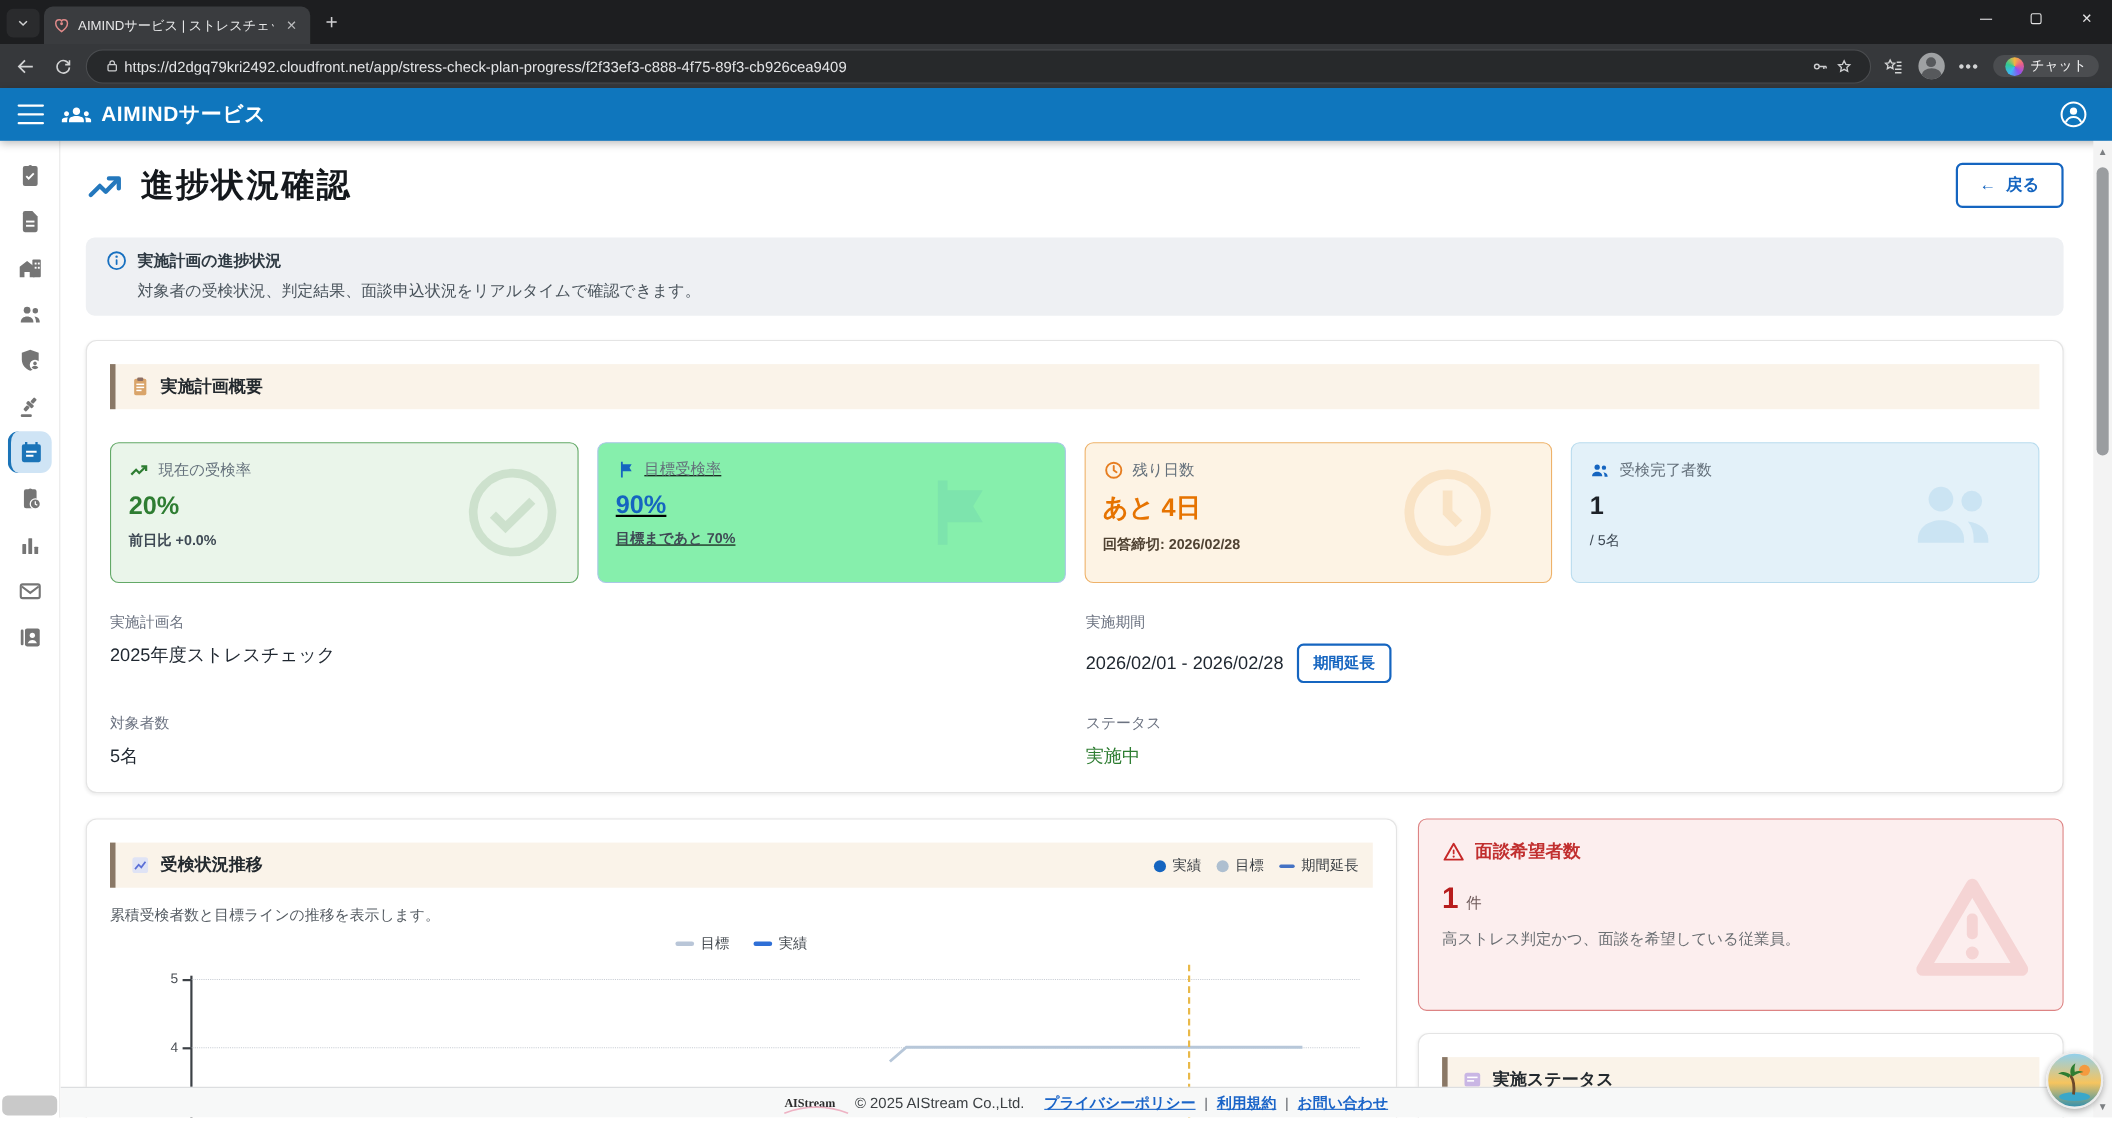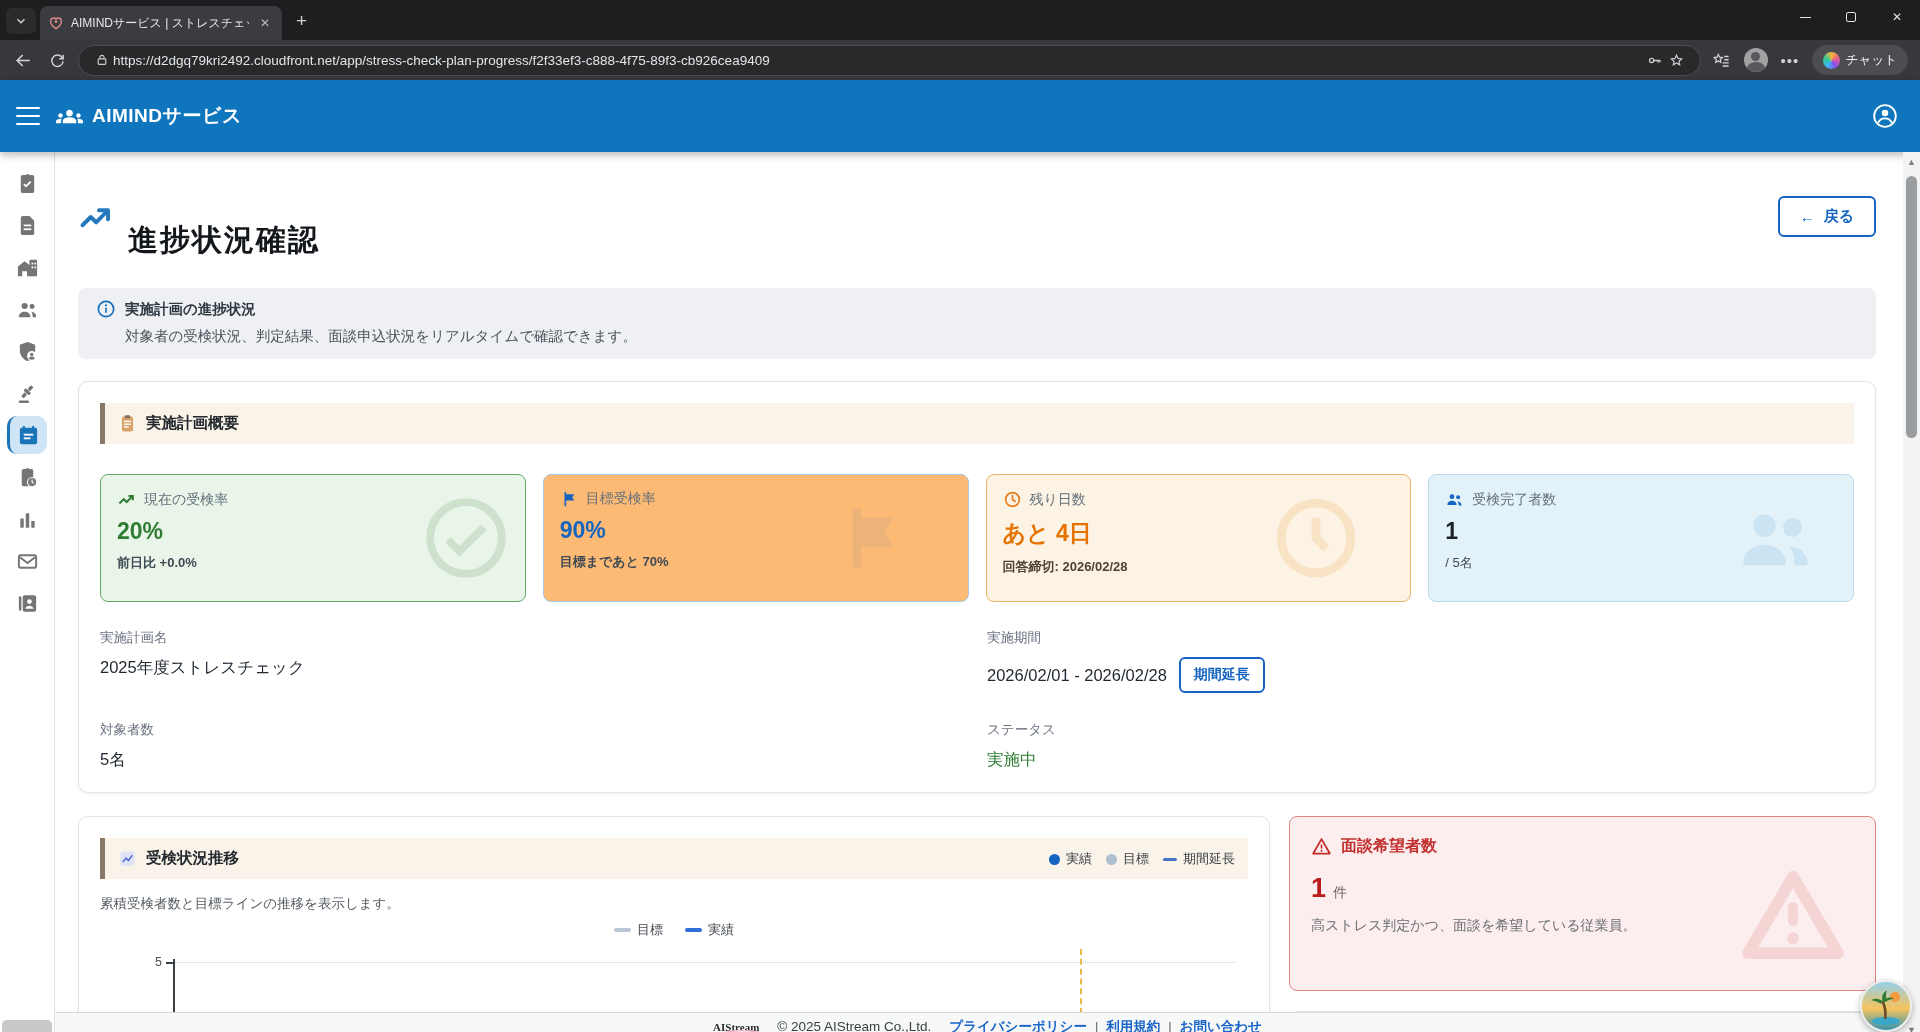--- a/index.html
+++ b/index.html
@@ -25,48 +25,48 @@
   .nav-ic { width:26px; height:26px; display:flex; align-items:center; justify-content:center; color:#d2d3d4; }
   .url-pill { flex:1; height:31px; background:#27292b; border:1px solid #4b4d50; border-radius:16px;
               display:flex; align-items:center; padding:0 12px; gap:0; max-width:1625px; }
   .url-text { flex:1; color:#e3e4e6; font-size:13.5px; white-space:nowrap; overflow:hidden; }
   .pill-ic { display:flex; align-items:center; justify-content:center; width:22px; height:22px; }
   .tb-right { display:flex; align-items:center; gap:9px; }
   .avatar-ic { width:24px; height:24px; border-radius:50%; background:#9fa1a3; position:relative; overflow:hidden; }
   .avatar-ic:before { content:""; position:absolute; top:4px; left:7.5px; width:9px; height:9px; border-radius:50%; background:#57595c; }
   .avatar-ic:after { content:""; position:absolute; top:13.5px; left:3px; width:18px; height:12px; border-radius:50%; background:#57595c; }
   .more-ic { color:#d2d3d4; font-size:15px; letter-spacing:1px; }
-  .copilot-pill { height:30px; background:#4b4d50; border-radius:16px; display:flex; align-items:center; gap:6px; padding:0 11px; margin-right:2px; }
+  .copilot-pill { height:20px; background:#4b4d50; border-radius:16px; display:flex; align-items:center; gap:6px; padding:0 11px; margin-right:2px; }
   .copilot-ic { width:17px; height:17px; border-radius:50%;
                 background:conic-gradient(#f4b53f,#e85e8a,#8e4ff0,#3fb6f4,#31c992,#f4b53f); }
   .copilot-label { color:#f2f2f3; font-size:12.5px; }
 
   
-  .appbar { height:72px; background:#0f76bd; display:flex; align-items:center; padding:0 22px 0 16px; gap:16px;
+  .appbar { height:48px; background:#0f76bd; display:flex; align-items:center; padding:0 22px 0 16px; gap:16px;
             position:relative; z-index:5; box-shadow:0 3px 8px rgba(0,0,0,.28); }
   .hamburger { width:24px; height:18px; display:flex; flex-direction:column; justify-content:space-between; }
   .hamburger span { height:2.4px; background:#fff; border-radius:2px; }
   .brand { display:flex; align-items:center; gap:9px; }
   .brand-title { color:#fff; font-size:19px; font-weight:bold; letter-spacing:.5px; }
   .appbar-spacer { flex:1; }
 
   
   .workspace { display:flex; height:888px; position:relative; }
   .sidebar { width:55px; background:#fff; border-right:1px solid #e2e2e2; padding-top:12px;
              display:flex; flex-direction:column; align-items:center; gap:4px; position:relative; }
   .side-item { width:40px; height:38px; display:flex; align-items:center; justify-content:center; border-radius:10px; }
   .side-item.active { background:#cfe4f5; border-left:3px solid #1b74b8; }
   .side-scrollpiece { position:absolute; left:2px; bottom:2px; width:50px; height:18px; background:#c9c9c9; border-radius:5px; }
 
   .main { position:relative; flex:1; background:#fff; overflow:hidden; }
   .content { padding:20px 44px 0 23px; }
 
   
   .title-row { display:flex; align-items:center; gap:14px; }
-  .page-title { font-size:30px; font-weight:bold; color:#14181c; letter-spacing:2px;margin-top:48px; }
+  .page-title { font-size:30px; font-weight:bold; color:#14181c; letter-spacing:2px; }
   .back-btn { margin-left:auto; display:flex; align-items:center; gap:9px; border:2px solid #1565c0; color:#1565c0;
               background:#fff; border-radius:6px; padding:9px 20px; font-size:15px; font-weight:bold; }
 
   
   .info-box { margin-top:27px; background:#eef0f3; border-radius:8px; padding:11px 18px; }
   .info-head { display:flex; align-items:center; gap:9px; }
   .info-title { font-size:14.5px; font-weight:bold; color:#2e3942; }
   .info-desc { font-size:14.5px; color:#4a545c; margin:8px 0 2px 29px; }
 
   
@@ -76,21 +76,21 @@
   .band-title { font-size:15.5px; font-weight:bold; color:#23292e; }
 
   .stats { margin-top:30px; display:grid; grid-template-columns:repeat(4,1fr); gap:17px; }
   .stat { position:relative; overflow:hidden; border-radius:8px; padding:15px 16px; height:128px; }
   .stat-head { display:flex; align-items:center; gap:8px; }
   .stat-label { font-size:14px; color:#64707b; }
   .stat-value { font-size:23px; font-weight:bold; margin-top:9px; }
   .stat-sub { font-size:13px; font-weight:bold; color:#3f4a55; margin-top:9px; }
   .stat.green  { background:#eaf5ea; border:1.5px solid #63a967; }
   .stat.green  .stat-value { color:#2e7d32; }
-  .stat.blue   { background:#fdba74; border:1.5px solid #a9c7e6; }
+  .stat.blue   { background:#86efac; border:1.5px solid #a9c7e6;text-decoration:underline; }
   .stat.blue   .stat-value { color:#1565c0; }
   .stat.orange { background:#fdf3e4; border:1.5px solid #eeb26a; }
   .stat.orange .stat-value { color:#e67300; }
   .stat.orange .stat-sub { color:#4f4232; }
   .stat.sky    { background:#e3f1f9; border:1.5px solid #b9dcee; }
   .stat.sky    .stat-value { color:#1d2228; }
   .stat-mark { position:absolute; top:50%; transform:translateY(-50%); }
 
   .details { margin-top:27px; display:grid; grid-template-columns:887px 1fr; row-gap:28px; }
   .field-label { font-size:13.5px; color:#6b7280; }

